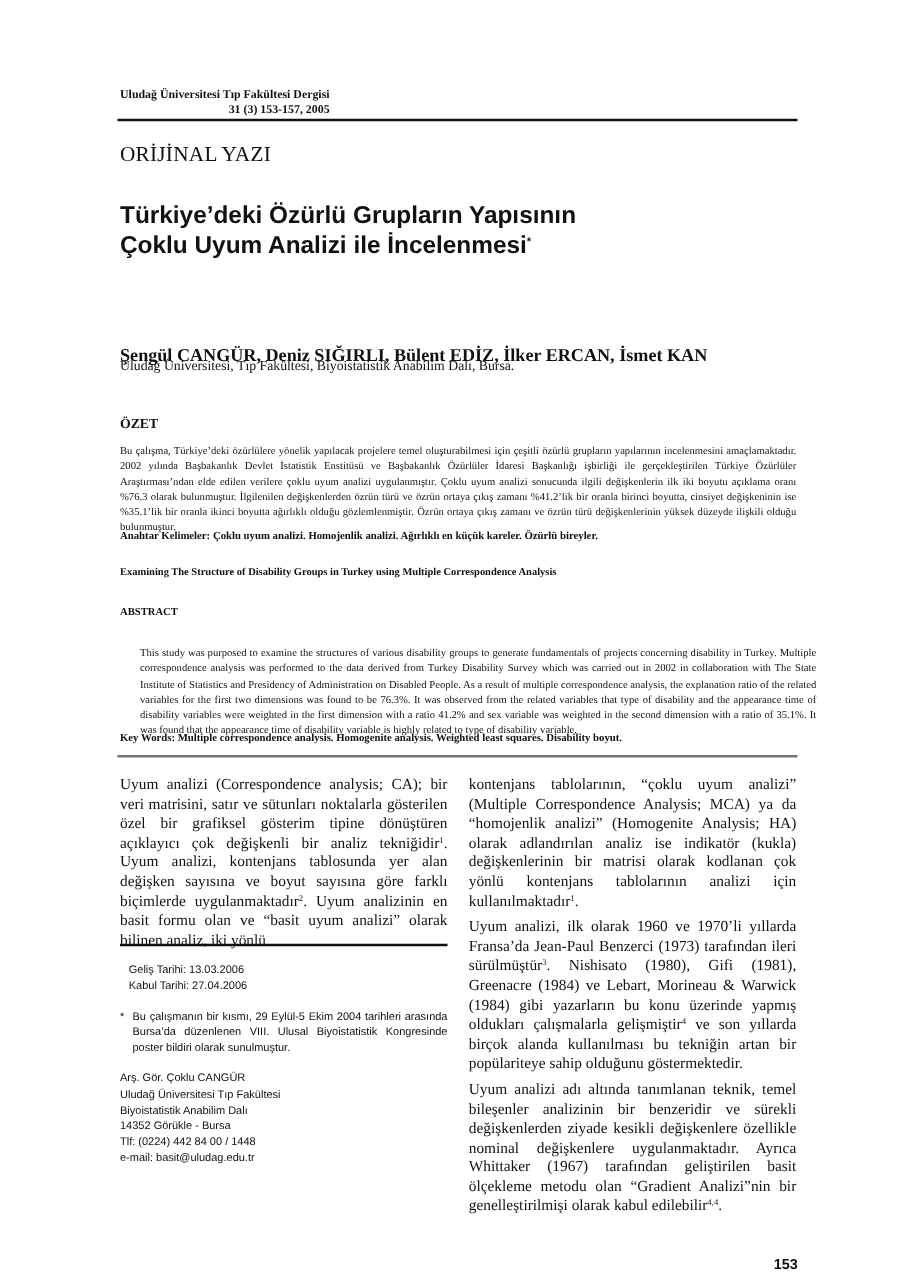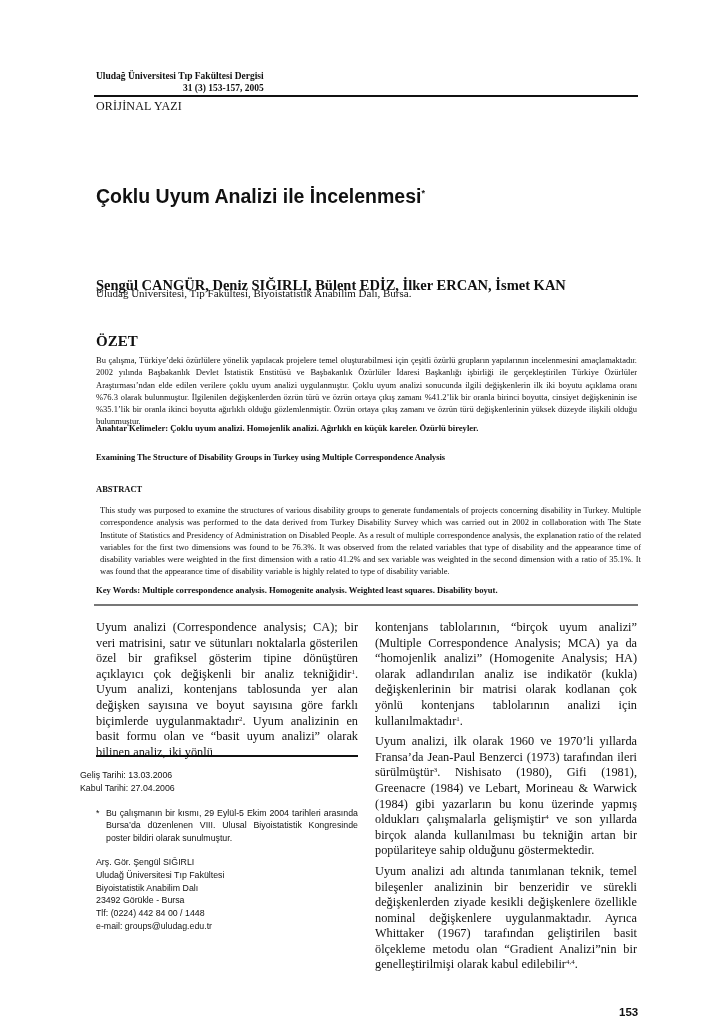--- a/index.html
+++ b/index.html
@@ -2,65 +2,65 @@
 <html><head>
 <meta charset="utf-8">
 <style>
   html, body { margin: 0; padding: 0; background: #ffffff; }
   body { width: 724px; height: 1024px; position: relative; overflow: hidden; color: #111; }
   .serif { font-family: "Liberation Serif", "DejaVu Serif", serif; }
   .sans { font-family: "Liberation Sans", "DejaVu Sans", sans-serif; }
 
   .journal { position: absolute; left: 96px; top: 70px; font-size: 9.5px; font-weight: bold; line-height: 12px; text-align: right; }
   .header-rule { position: absolute; left: 94px; top: 95px; width: 544px; height: 2px; background: #111; }
-  .article-type { position: absolute; left: 96px; top: 99px; font-size: 12px; letter-spacing: 0.2px; }
+  .article-type { position: absolute; left: 96px; top: 114px; font-size: 17px; letter-spacing: 0.2px; }
 
   .title { position: absolute; left: 96px; top: 160px; font-size: 19.5px; font-weight: bold; line-height: 24px; margin: 0; }
   .title sup { font-size: 9px; vertical-align: top; position: relative; top: -3px; }
   .authors { position: absolute; left: 96px; top: 237px; font-size: 14.5px; font-weight: bold; margin-top: 40px; }
   .affil { position: absolute; left: 96px; top: 287px; font-size: 11px; }
 
-  .ozet-head { position: absolute; left: 96px; top: 333px; font-size: 15px; font-weight: bold; }
+  .ozet-head { position: absolute; left: 96px; top: 333px; font-size: 11px; font-weight: bold; }
   .abstract-tr { position: absolute; left: 96px; top: 354px; width: 541px; font-size: 8.5px; line-height: 12.3px; text-align: justify; margin: 0; }
   .kw-tr { position: absolute; left: 96px; top: 423px; font-size: 8.6px; font-weight: bold; }
 
   .en-title { position: absolute; left: 96px; top: 453px; font-size: 8.4px; font-weight: bold; }
   .abstract-head { position: absolute; left: 96px; top: 484px; font-size: 8.5px; font-weight: bold; }
-  .abstract-en { position: absolute; left: 96px; top: 500px; width: 541px; font-size: 8.5px; line-height: 12.3px; text-align: justify; margin: 4px; }
+  .abstract-en { position: absolute; left: 96px; top: 500px; width: 541px; font-size: 8.5px; line-height: 12.3px; text-align: justify; margin: 16px; }
   .kw-en { position: absolute; left: 96px; top: 585px; font-size: 8.6px; font-weight: bold; }
   .abstract-rule { position: absolute; left: 94px; top: 604px; width: 544px; height: 2px; background: #777; }
 
   .col { position: absolute; font-size: 12.3px; line-height: 15.6px; text-align: justify; }
   .col p { margin: 0 0 5px 0; }
   .col sup { font-size: 7px; vertical-align: top; position: relative; top: -2px; }
   .col-left { left: 96px; top: 620px; width: 262px; }
   .col-right { left: 375px; top: 620px; width: 262px; }
 
   .footnote-rule { position: absolute; left: 96px; top: 755px; width: 262px; height: 1.5px; background: #111; }
-  .dates { position: absolute; left: 80px; top: 769px; font-size: 8.8px; line-height: 12.5px; }
+  .dates { position: absolute; left: 103px; top: 769px; font-size: 8.8px; line-height: 12.5px; }
   .footnote { position: absolute; left: 96px; top: 807px; width: 262px; font-size: 8.8px; line-height: 12.3px; text-align: justify; }
   .footnote .star { position: absolute; left: 0; top: 0; }
   .footnote .fn-text { display: block; padding-left: 10px; }
   .contact { position: absolute; left: 96px; top: 856px; font-size: 8.8px; line-height: 12.8px; }
   .contact div { white-space: nowrap; }
 
   .page-number { position: absolute; left: 619px; top: 1006px; font-size: 11.5px; font-weight: bold; }
 </style>
 </head>
 <body>
 
 <div class="journal serif">
   <div>Uludağ Üniversitesi Tıp Fakültesi Dergisi</div>
   <div>31 (3) 153-157, 2005</div>
 </div>
 <div class="header-rule"></div>
 <div class="article-type serif">ORİJİNAL YAZI</div>
 
 <h1 class="title sans">
-  <br>
+  <span>Türkiye’deki Özürlü Grupların Yapısının</span><br>
   <span>Çoklu Uyum Analizi ile İncelenmesi</span><sup>*</sup>
 </h1>
 
 <div class="authors serif">Şengül CANGÜR, Deniz SIĞIRLI, Bülent EDİZ, İlker ERCAN, İsmet KAN</div>
 <div class="affil serif">Uludağ Üniversitesi, Tıp Fakültesi, Biyoistatistik Anabilim Dalı, Bursa.</div>
 
 <div class="ozet-head serif">ÖZET</div>
 <p class="abstract-tr serif">Bu çalışma, Türkiye’deki özürlülere yönelik yapılacak projelere temel oluşturabilmesi için çeşitli özürlü grupların yapılarının incelenmesini amaçlamaktadır. 2002 yılında Başbakanlık Devlet İstatistik Enstitüsü ve Başbakanlık Özürlüler İdaresi Başkanlığı işbirliği ile gerçekleştirilen Türkiye Özürlüler Araştırması’ndan elde edilen verilere çoklu uyum analizi uygulanmıştır. Çoklu uyum analizi sonucunda ilgili değişkenlerin ilk iki boyutu açıklama oranı %76.3 olarak bulunmuştur. İlgilenilen değişkenlerden özrün türü ve özrün ortaya çıkış zamanı %41.2’lik bir oranla birinci boyutta, cinsiyet değişkeninin ise %35.1’lik bir oranla ikinci boyutta ağırlıklı olduğu gözlemlenmiştir. Özrün ortaya çıkış zamanı ve özrün türü değişkenlerinin yüksek düzeyde ilişkili olduğu bulunmuştur.</p>
 <div class="kw-tr serif">Anahtar Kelimeler: Çoklu uyum analizi. Homojenlik analizi. Ağırlıklı en küçük kareler. Özürlü bireyler.</div>
 
@@ -77,27 +77,27 @@
 <div class="footnote-rule"></div>
 <div class="dates sans">
   <div>Geliş Tarihi: 13.03.2006</div>
   <div>Kabul Tarihi: 27.04.2006</div>
 </div>
 <div class="footnote sans">
   <span class="star">*</span>
   <span class="fn-text">Bu çalışmanın bir kısmı, 29 Eylül-5 Ekim 2004 tarihleri arasında Bursa’da düzenlenen VIII. Ulusal Biyoistatistik Kongresinde poster bildiri olarak sunulmuştur.</span>
 </div>
 <div class="contact sans">
-  <div>Arş. Gör. Şengül SIĞIRLI</div>
+  <div>Arş. Gör. Çoklu CANGÜR</div>
   <div>Uludağ Üniversitesi Tıp Fakültesi</div>
   <div>Biyoistatistik Anabilim Dalı</div>
-  <div>23492 Görükle - Bursa</div>
+  <div>14352 Görükle - Bursa</div>
   <div>Tlf: (0224) 442 84 00 / 1448</div>
-  <div>e-mail: groups@uludag.edu.tr</div>
+  <div>e-mail: basit@uludag.edu.tr</div>
 </div>
 
 <div class="col col-right serif">
-  <p><span>kontenjans tablolarının, “birçok uyum analizi” (Multiple Correspondence Analysis; MCA) ya da “homojenlik analizi” (Homogenite Analysis; HA) olarak adlandırılan analiz ise indikatör (kukla) değişkenlerinin bir matrisi olarak kodlanan çok yönlü kontenjans tablolarının analizi için kullanılmaktadır</span><sup>1</sup><span>.</span></p>
+  <p><span>kontenjans tablolarının, “çoklu uyum analizi” (Multiple Correspondence Analysis; MCA) ya da “homojenlik analizi” (Homogenite Analysis; HA) olarak adlandırılan analiz ise indikatör (kukla) değişkenlerinin bir matrisi olarak kodlanan çok yönlü kontenjans tablolarının analizi için kullanılmaktadır</span><sup>1</sup><span>.</span></p>
   <p><span>Uyum analizi, ilk olarak 1960 ve 1970’li yıllarda Fransa’da Jean-Paul Benzerci (1973) tarafından ileri sürülmüştür</span><sup>3</sup><span>. Nishisato (1980), Gifi (1981), Greenacre (1984) ve Lebart, Morineau &amp; Warwick (1984) gibi yazarların bu konu üzerinde yapmış oldukları çalışmalarla gelişmiştir</span><sup>4</sup><span> ve son yıllarda birçok alanda kullanılması bu tekniğin artan bir popülariteye sahip olduğunu göstermektedir.</span></p>
   <p><span>Uyum analizi adı altında tanımlanan teknik, temel bileşenler analizinin bir benzeridir ve sürekli değişkenlerden ziyade kesikli değişkenlere özellikle nominal değişkenlere uygulanmaktadır. Ayrıca Whittaker (1967) tarafından geliştirilen basit ölçekleme metodu olan “Gradient Analizi”nin bir genelleştirilmişi olarak kabul edilebilir</span><sup>4,4</sup><span>.</span></p>
 </div>
 
 <div class="page-number sans">153</div>
 
 </body></html>

